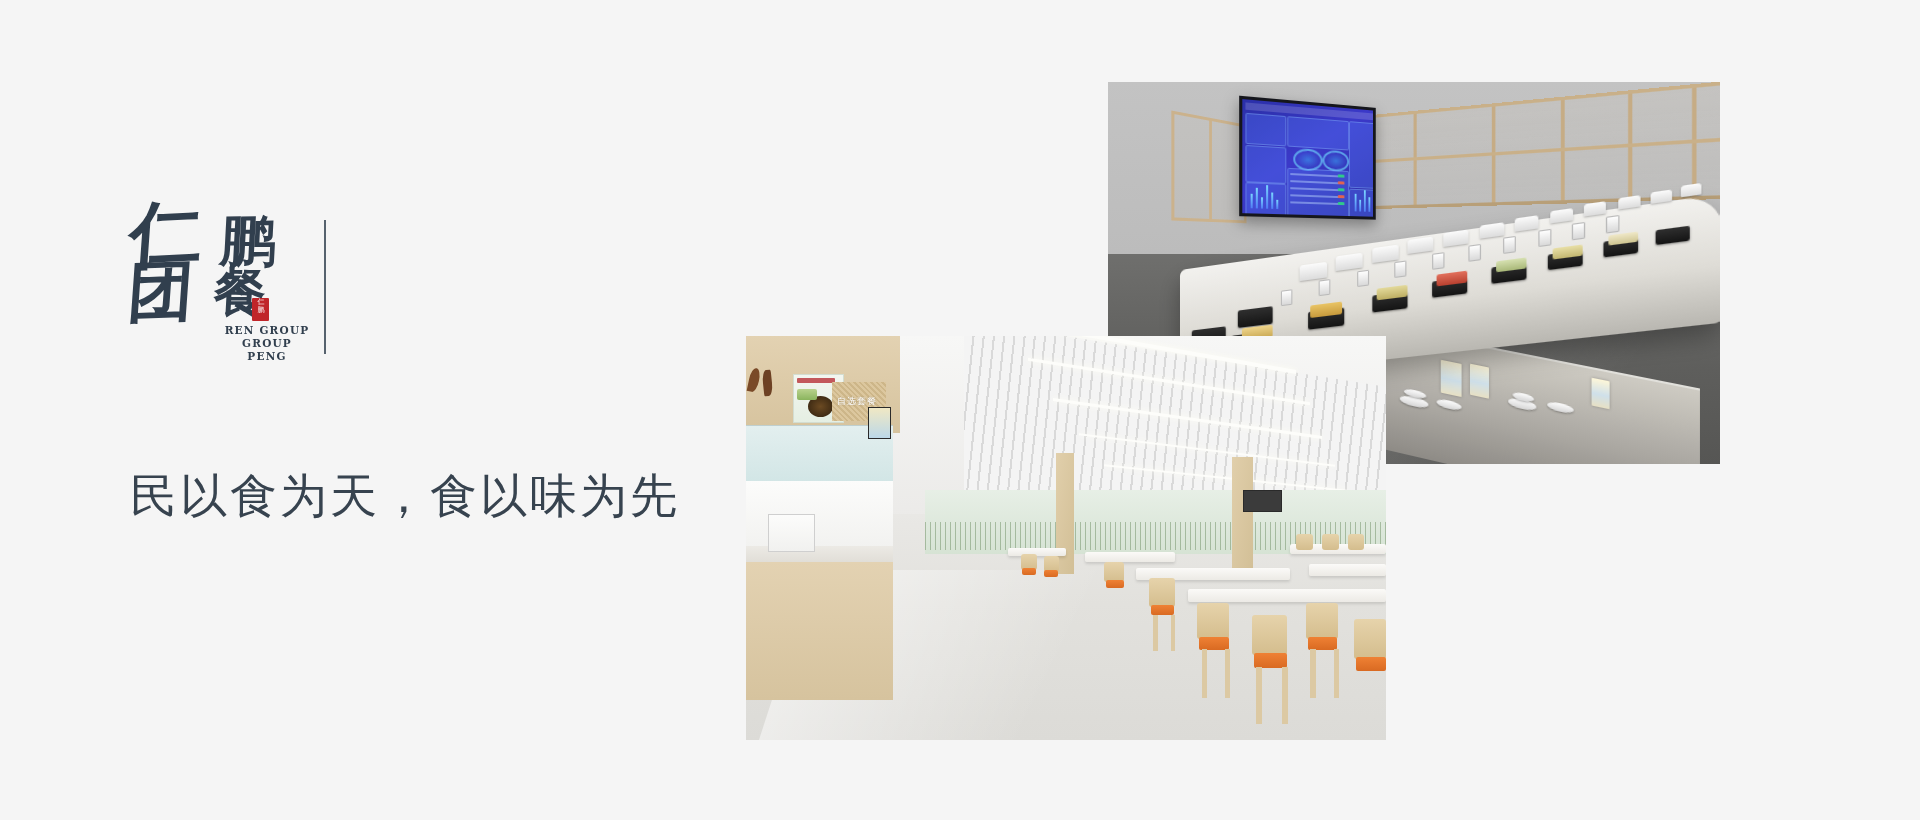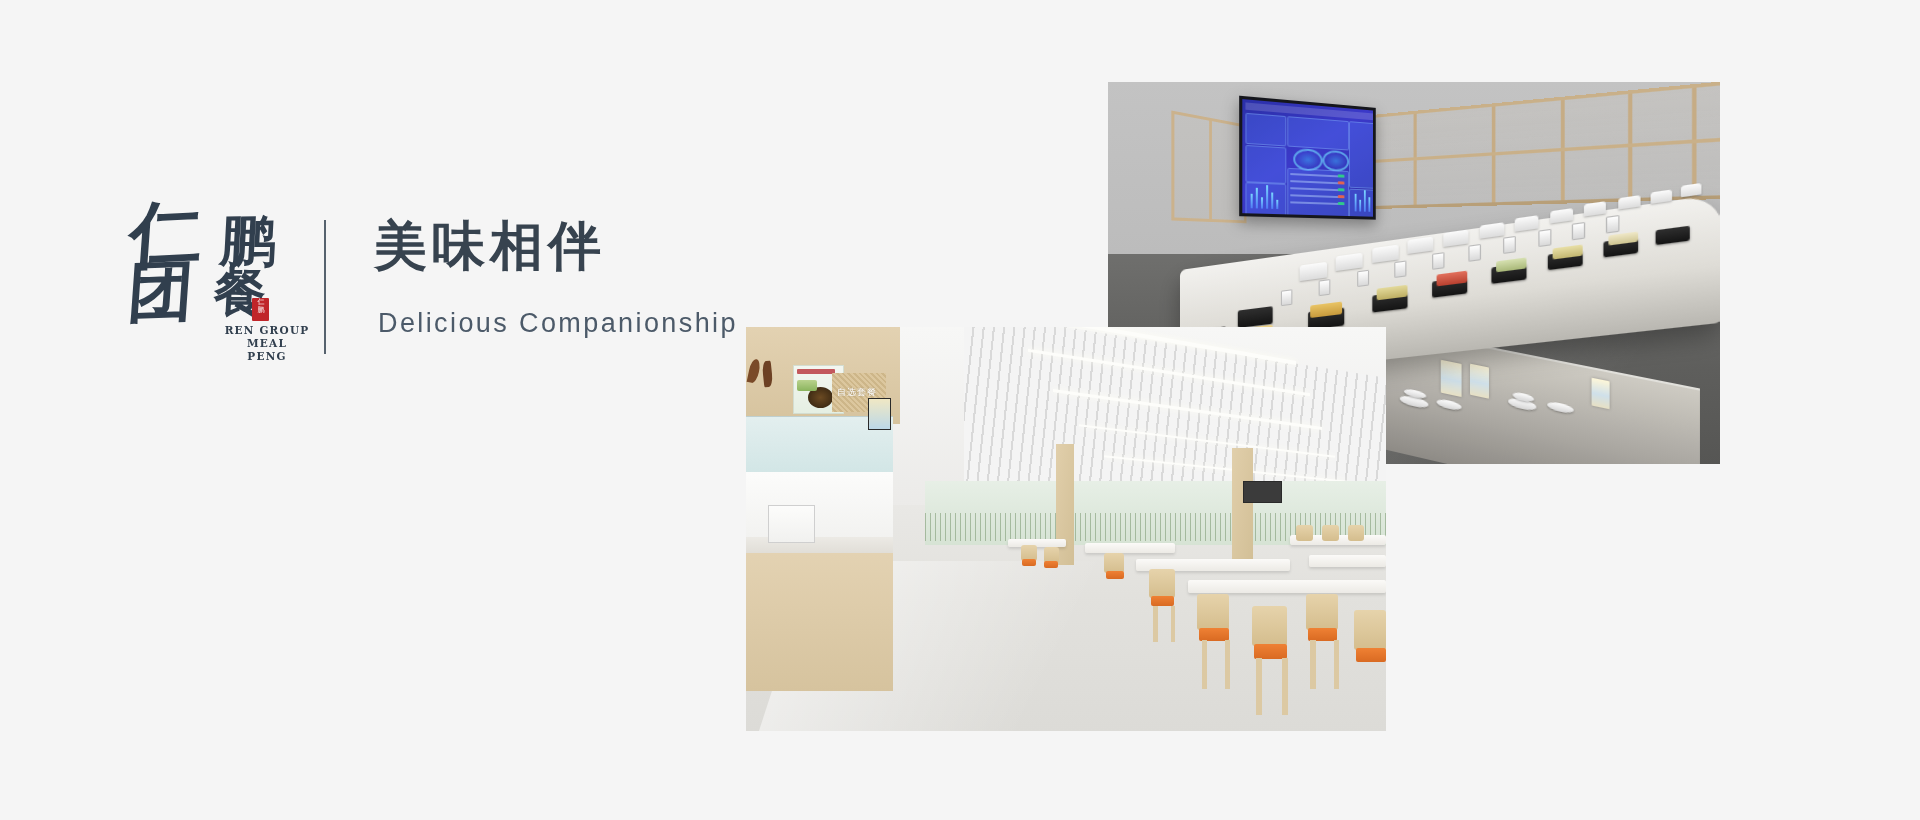--- a/index.html
+++ b/index.html
@@ -276,21 +276,21 @@
   .rn-poster {
     position: absolute; border-radius: 1px;
     background: linear-gradient(#fdf6d8, #cfe0ea 55%, #e7e0c4);
     box-shadow: 0 0 3px rgba(0,0,0,.25);
   }
 
   
   .photo-canteen {
     position: absolute;
     left: 746px;
-    top: 327px;
+    top: 336px;
     width: 640px;
     height: 404px;
     overflow: hidden;
     background: #c2410c;
     box-shadow: 0 0 0 0 rgba(0,0,0,0);
   }
   .ct-ceiling {
     position: absolute; left: 0; top: 0; width: 100%; height: 46%;
     background: linear-gradient(#f7f7f6, #ebeae8);
   }
@@ -416,31 +416,30 @@
         <span class="cal-ch cal-can">餐</span>
       </div>
 
       <div class="seal">
         <span>仁</span>
         <span>鹏</span>
       </div>
 
       <div class="logo-en">
         <div>REN GROUP</div>
-        <div>MEAL</div>
+        <div>GROUP</div>
         <div>PENG</div>
       </div>
     </div>
 
     <div class="divider"></div>
 
-    <div class="headline">美味相伴</div>
-    <div class="sub-en">Delicious Companionship</div>
   </div>
 
+  <div class="tagline">民以食为天，食以味为先</div>
 
   <div class="photo-render">
     <div class="rn-wall"></div>
     <div class="rn-floor"></div>
     <div class="rn-floor-sheen"></div>
 
     <div class="rn-truss-left"></div>
     <div class="rn-truss">
       <div class="rn-truss-v" style="left:70px"></div>
       <div class="rn-truss-v" style="left:140px"></div>

